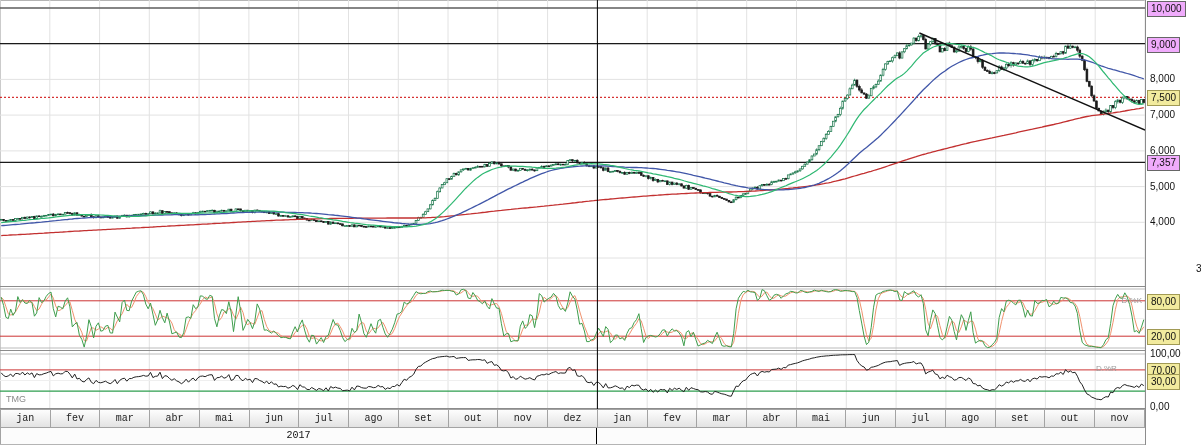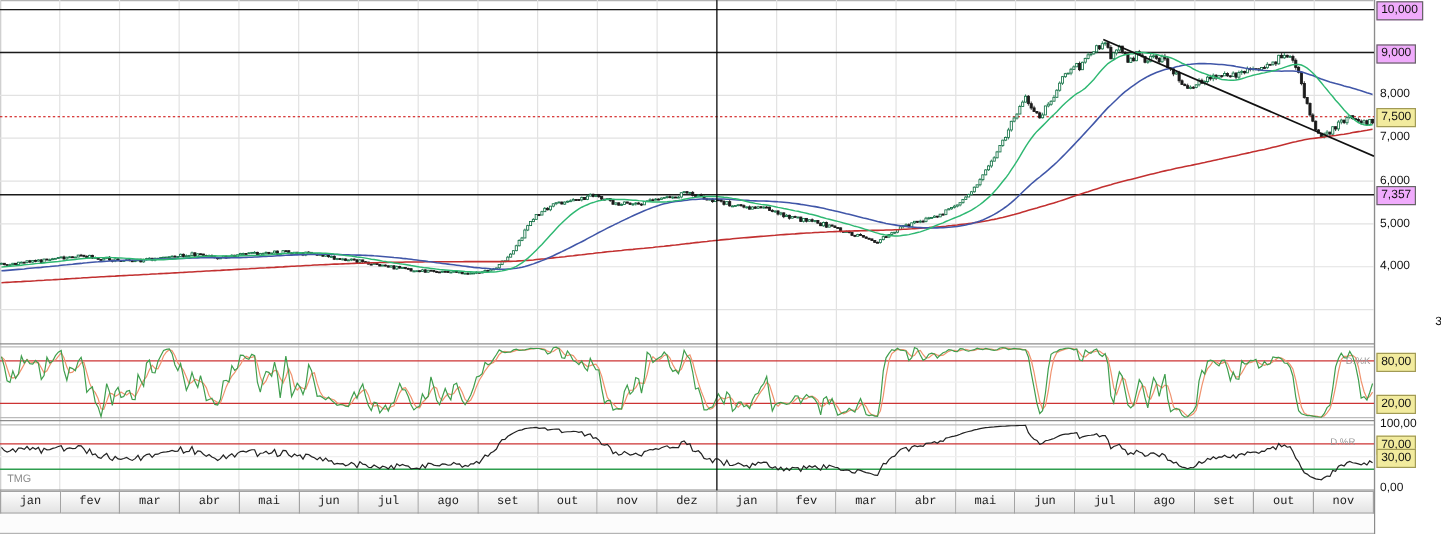--- a/index.html
+++ b/index.html
@@ -1076,21 +1076,21 @@
 </g>
         <g>
 <path d="M1.2 372.8L3.6 375.5L5.9 376.7L8.3 375.9L10.7 374.1L13.0 376.7L15.4 373.5L17.8 373.5L20.2 374.5L22.5 372.1L24.9 375.0L27.3 372.9L29.6 374.4L32.0 372.9L34.4 377.6L36.7 373.6L39.1 374.9L41.5 374.7L43.9 373.7L46.2 373.1L48.6 372.1L51.0 371.4L53.3 375.9L55.7 373.8L58.1 373.2L60.5 373.9L62.8 373.7L65.2 371.3L67.6 371.5L69.9 374.1L72.3 377.9L74.7 374.1L77.0 379.0L79.4 378.3L81.8 381.2L84.2 382.0L86.5 379.5L88.9 377.9L91.3 382.2L93.6 383.7L96.0 380.4L98.4 382.4L100.8 382.8L103.1 382.1L105.5 381.2L107.9 382.7L110.2 383.7L112.6 382.2L115.0 379.5L117.3 383.7L119.7 380.4L122.1 378.8L124.5 378.2L126.8 381.2L129.2 378.6L131.6 378.5L133.9 377.3L136.3 376.8L138.7 376.6L141.1 376.2L143.4 375.4L145.8 376.2L148.2 375.9L150.5 372.4L152.9 377.6L155.3 376.3L157.6 376.1L160.0 372.2L162.4 378.6L164.8 375.7L167.1 376.1L169.5 378.5L171.9 380.3L174.2 378.7L176.6 380.8L179.0 381.9L181.4 383.7L183.7 382.2L186.1 379.2L188.5 382.2L190.8 379.7L193.2 378.1L195.6 380.8L197.9 377.8L200.3 376.3L202.7 376.0L205.1 376.7L207.4 375.5L209.8 374.8L212.2 374.8L214.5 380.4L216.9 377.7L219.3 377.5L221.7 376.1L224.0 378.2L226.4 377.4L228.8 374.6L231.1 380.4L233.5 379.5L235.9 375.4L238.2 375.5L240.6 379.2L243.0 380.8L245.4 378.3L247.7 379.9L250.1 379.2L252.5 382.6L254.8 378.5L257.2 378.8L259.6 380.5L262.0 381.4L264.3 383.1L266.7 381.1L269.1 384.0L271.4 381.7L273.8 384.3L276.2 383.9L278.5 387.0L280.9 386.1L283.3 386.6L285.7 386.4L288.0 388.2L290.4 387.3L292.8 385.4L295.1 386.6L297.5 389.6L299.9 384.7L302.3 386.8L304.6 387.2L307.0 389.4L309.4 389.6L311.7 387.5L314.1 388.9L316.5 390.4L318.8 388.5L321.2 389.2L323.6 390.7L326.0 387.8L328.3 391.0L330.7 386.5L333.1 388.1L335.4 387.1L337.8 388.1L340.2 388.4L342.6 390.7L344.9 390.4L347.3 390.1L349.7 390.9L352.0 387.2L354.4 389.9L356.8 386.0L359.1 386.3L361.5 387.6L363.9 388.1L366.3 388.2L368.6 386.5L371.0 386.8L373.4 387.7L375.7 387.4L378.1 385.4L380.5 386.8L382.9 386.6L385.2 389.4L387.6 387.9L390.0 388.6L392.3 386.5L394.7 386.5L397.1 384.5L399.4 386.1L401.8 382.6L404.2 379.2L406.6 380.3L408.9 377.5L411.3 376.3L413.7 374.2L416.0 369.4L418.4 366.4L420.8 366.1L423.2 363.6L425.5 362.2L427.9 360.9L430.3 359.6L432.6 358.6L435.0 358.2L437.4 357.2L439.7 356.9L442.1 356.6L444.5 356.4L446.9 356.1L449.2 357.0L451.6 356.7L454.0 356.5L456.3 358.4L458.7 358.0L461.1 357.7L463.5 357.6L465.8 357.6L468.2 360.4L470.6 360.0L472.9 359.8L475.3 359.8L477.7 359.5L480.0 359.6L482.4 360.3L484.8 359.8L487.2 363.3L489.5 362.2L491.9 361.6L494.3 365.3L496.6 364.8L499.0 366.7L501.4 370.4L503.8 370.9L506.1 370.3L508.5 372.9L510.9 378.0L513.2 376.6L515.6 379.3L518.0 378.6L520.3 376.2L522.7 377.7L525.1 379.2L527.5 378.6L529.8 377.7L532.2 379.1L534.6 380.0L536.9 376.3L539.3 375.6L541.7 374.6L544.1 374.9L546.4 373.9L548.8 374.5L551.2 373.1L553.5 372.3L555.9 371.5L558.3 373.5L560.6 372.9L563.0 373.1L565.4 373.0L567.8 368.3L570.1 367.4L572.5 370.4L574.9 369.8L577.2 375.8L579.6 376.4L582.0 375.6L584.4 378.1L586.7 382.0L589.1 382.7L591.5 382.0L593.8 385.5L596.2 382.3L598.6 382.5L600.9 384.5L603.3 387.9L605.7 383.6L608.1 387.9L610.4 387.8L612.8 387.1L615.2 385.8L617.5 386.8L619.9 388.4L622.3 387.9L624.7 390.1L627.0 386.2L629.4 387.6L631.8 385.1L634.1 385.9L636.5 385.1L638.9 385.3L641.2 388.9L643.6 390.0L646.0 388.9L648.4 391.6L650.7 389.3L653.1 392.3L655.5 390.0L657.8 392.1L660.2 389.4L662.6 389.8L665.0 389.7L667.3 392.9L669.7 388.3L672.1 390.4L674.4 388.2L676.8 389.4L679.2 388.2L681.5 390.2L683.9 391.8L686.3 387.3L688.7 390.3L691.0 387.7L693.4 388.5L695.8 389.4L698.1 389.7L700.5 391.8L702.9 392.0L705.3 391.5L707.6 392.0L710.0 393.9L712.4 394.3L714.7 391.4L717.1 392.0L719.5 393.0L721.8 393.8L724.2 394.2L726.6 395.0L729.0 396.0L731.3 396.2L733.7 390.8L736.1 386.1L738.4 386.5L740.8 383.0L743.2 380.8L745.6 380.1L747.9 377.1L750.3 374.6L752.7 373.5L755.0 372.9L757.4 376.0L759.8 372.5L762.1 371.4L764.5 372.2L766.9 371.6L769.3 372.0L771.6 369.5L774.0 369.3L776.4 369.1L778.7 368.1L781.1 369.4L783.5 367.5L785.9 367.8L788.2 365.1L790.6 364.6L793.0 363.9L795.3 363.4L797.7 362.8L800.1 361.9L802.4 360.9L804.8 360.2L807.2 359.6L809.6 359.0L811.9 358.2L814.3 357.8L816.7 357.2L819.0 356.8L821.4 356.4L823.8 356.2L826.2 355.9L828.5 355.8L830.9 355.5L833.3 355.3L835.6 355.2L838.0 355.1L840.4 354.9L842.7 354.8L845.1 354.8L847.5 354.7L849.9 354.6L852.2 354.6L854.6 354.5L857.0 360.5L859.3 363.6L861.7 366.0L864.1 367.0L866.5 370.2L868.8 369.4L871.2 367.3L873.6 366.9L875.9 366.2L878.3 365.4L880.7 364.1L883.0 363.0L885.4 362.2L887.8 361.8L890.2 361.7L892.5 361.2L894.9 360.9L897.3 360.5L899.6 365.4L902.0 364.0L904.4 363.4L906.8 362.9L909.1 362.7L911.5 362.4L913.9 361.5L916.2 364.0L918.6 363.1L921.0 363.0L923.3 366.6L925.7 373.9L928.1 372.1L930.5 371.3L932.8 370.2L935.2 373.9L937.6 374.7L939.9 378.8L942.3 377.2L944.7 378.5L947.1 375.2L949.4 376.7L951.8 377.5L954.2 380.2L956.5 379.6L958.9 377.6L961.3 377.4L963.6 378.8L966.0 380.5L968.4 377.9L970.8 379.3L973.1 383.5L975.5 383.9L977.9 385.9L980.2 385.2L982.6 388.1L985.0 389.3L987.4 389.7L989.7 390.6L992.1 389.7L994.5 389.8L996.8 387.9L999.2 384.7L1001.6 386.1L1003.9 384.9L1006.3 382.0L1008.7 382.9L1011.1 380.7L1013.4 382.3L1015.8 380.8L1018.2 380.9L1020.5 379.4L1022.9 381.0L1025.3 381.4L1027.7 379.0L1030.0 381.8L1032.4 378.8L1034.8 378.1L1037.1 379.1L1039.5 376.5L1041.9 377.1L1044.2 376.7L1046.6 376.8L1049.0 377.8L1051.4 376.0L1053.7 376.2L1056.1 373.8L1058.5 373.9L1060.8 372.3L1063.2 374.5L1065.6 369.6L1068.0 372.3L1070.3 370.9L1072.7 372.7L1075.1 372.3L1077.4 376.2L1079.8 381.8L1082.2 384.8L1084.5 389.9L1086.9 393.9L1089.3 395.1L1091.7 397.1L1094.0 398.0L1096.4 399.1L1098.8 399.4L1101.1 399.8L1103.5 398.0L1105.9 396.7L1108.3 397.0L1110.6 392.1L1113.0 392.7L1115.4 388.6L1117.7 387.5L1120.1 388.3L1122.5 385.5L1124.8 384.5L1127.2 385.6L1129.6 386.0L1132.0 386.6L1134.3 387.4L1136.7 385.8L1139.1 387.5L1141.4 384.1L1143.8 385.6" fill="none" stroke="#222222" stroke-width="1"></path>
 </g>
         <line x1="919.4" y1="33.0" x2="1145.0" y2="130.1" stroke="#111111" stroke-width="1.4"></line>
         <line x1="597.4" x2="597.4" y1="0" y2="409" stroke="#000000" stroke-width="1"></line>
       </svg>
   </div>
 
   <div class="panel-tag" id="stoch-tag" style="left:1096px; top:296px; width:46px; text-align:right;">D.%K</div>
-  <div class="panel-tag" id="rsi-tag" style="left:1096px; top:364px; width:46px; text-align:center;">D.%R</div>
+  <div class="panel-tag" id="rsi-tag" style="left:1096px; top:364px; width:46px; text-align:left;">D.%R</div>
   <div id="tmg-label">TMG</div>
 
   <div id="right-axis">
       <div class="axis-label box" style="top: 1px;">10,000</div>
       <div class="axis-label box" style="top: 36.7143px;">9,000</div>
       <div class="axis-label plain" style="top: 72.4286px;">8,000</div>
       <div class="axis-label yellow" style="top: 90.2857px; text-align: right;">7,500</div>
       <div class="axis-label plain" style="top: 108.143px;">7,000</div>
       <div class="axis-label plain" style="top: 143.857px;">6,000</div>
       <div class="axis-label box" style="top: 155.321px;">7,357</div>
@@ -1125,15 +1125,16 @@
         <div class="month-cell">abr</div>
         <div class="month-cell">mai</div>
         <div class="month-cell">jun</div>
         <div class="month-cell">jul</div>
         <div class="month-cell">ago</div>
         <div class="month-cell">set</div>
         <div class="month-cell">out</div>
         <div class="month-cell">nov</div>
       </div>
     <div id="year-row">
+      <div class="year-cell year-2017">2017</div>
     </div>
   </div>
 </div>
 
 </body></html>

